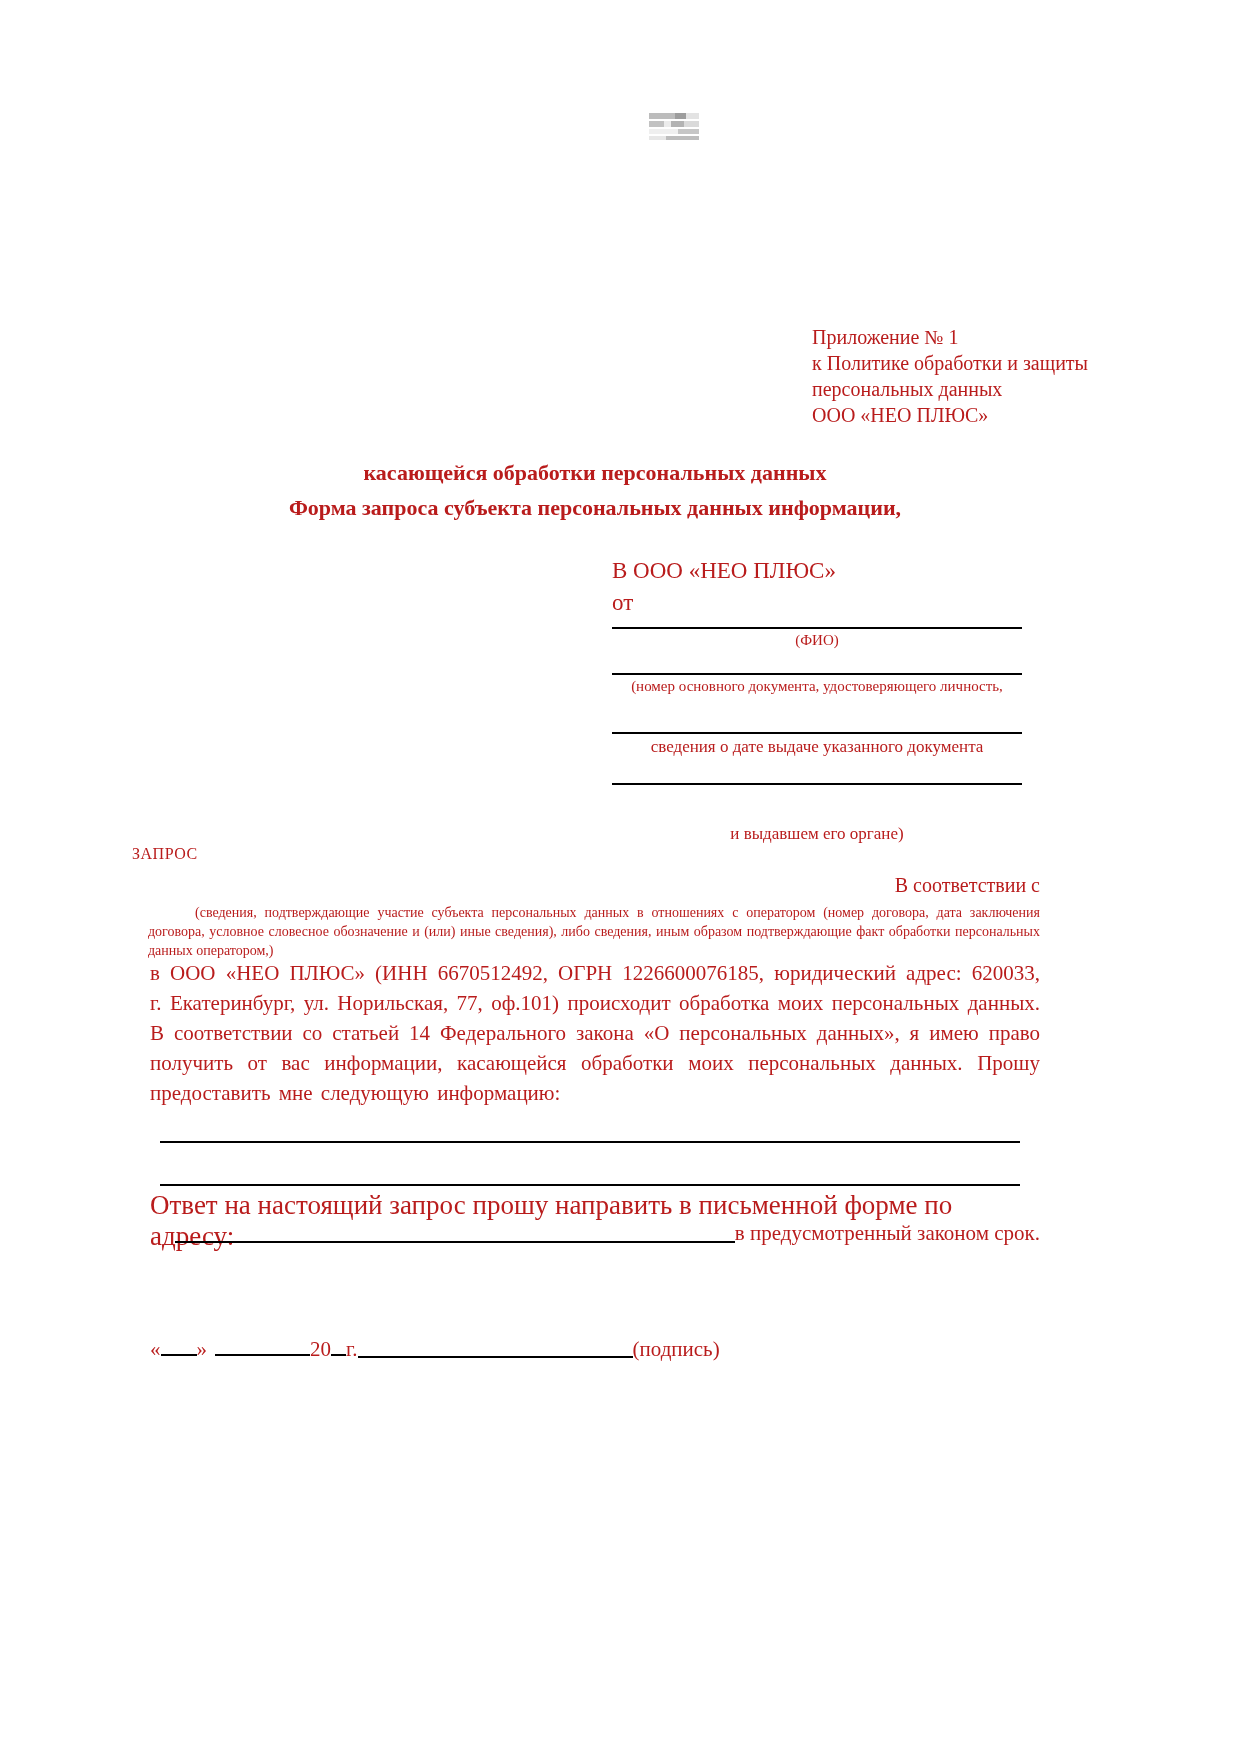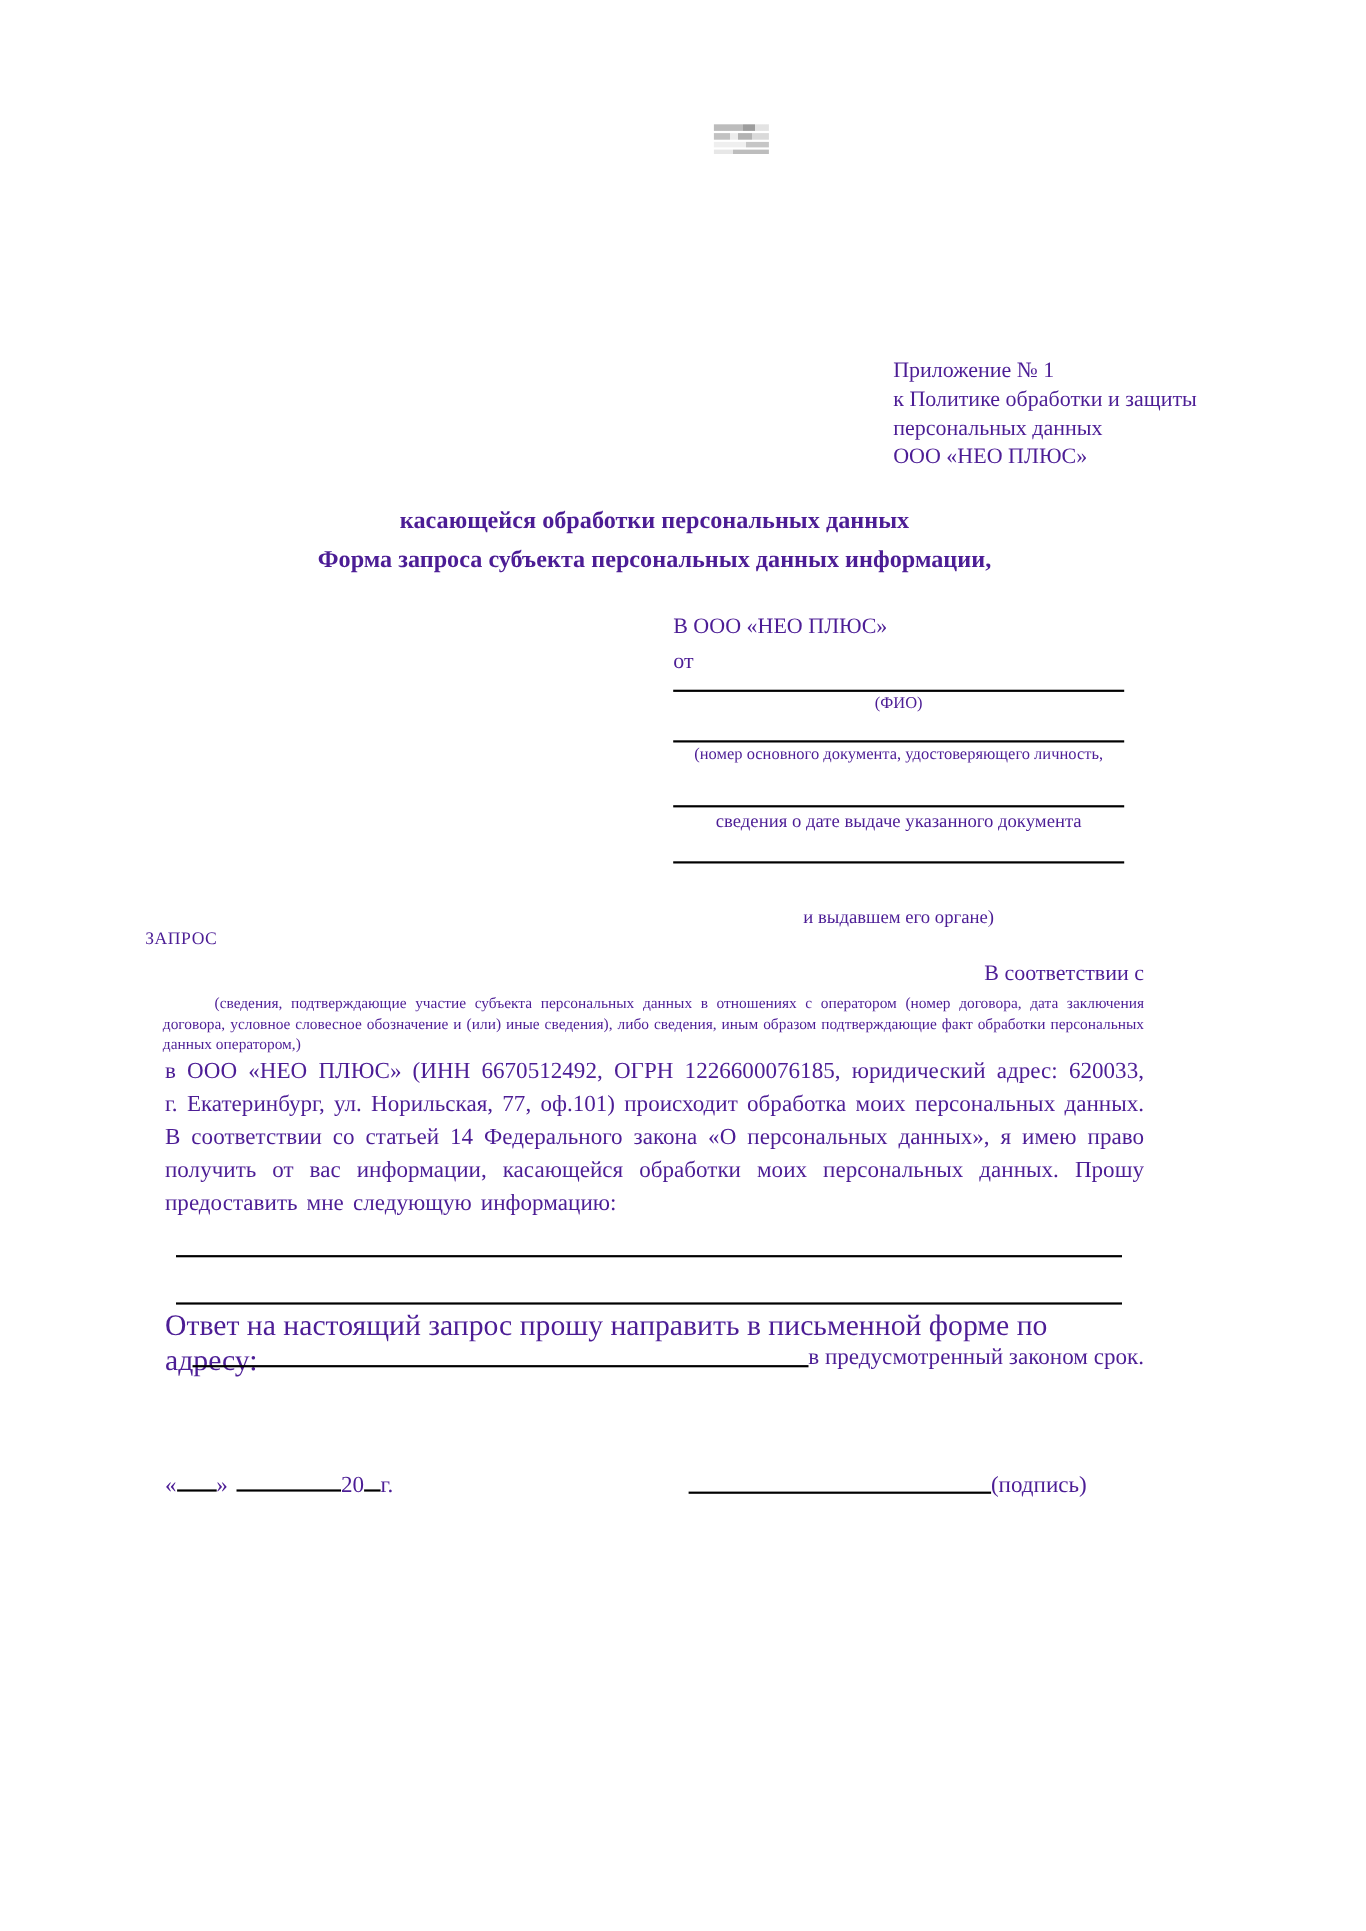--- a/index.html
+++ b/index.html
@@ -6,21 +6,21 @@
     margin: 0;
     padding: 0;
     background: #ffffff;
   }
   .page {
     position: relative;
     width: 1242px;
     height: 1755px;
     margin: 0 auto;
     background: #ffffff;
-    color: #4c1d95;
+    color: #b91c1c;
     font-family: "Liberation Serif", "DejaVu Serif", serif;
     overflow: hidden;
   }
   
   .artifact {
     position: absolute;
     left: 649px;
     top: 113px;
     width: 50px;
     height: 28px;
@@ -42,21 +42,21 @@
   .doc-title {
     position: absolute;
     left: 150px;
     top: 455px;
     width: 890px;
     text-align: center;
     font-weight: bold;
     font-size: 22px;
     line-height: 35px;
   }
-  .addr-text { position: absolute; font-size: 20px; white-space: nowrap; text-align: right; }
+  .addr-text { position: absolute; font-size: 23px; white-space: nowrap; text-align: right; }
   .addr-to   { left: 612px; top: 558px; }
   .addr-from { left: 612px; top: 590px; }
 
   .rule {
     position: absolute;
     border-top: 2px solid #000000;
     height: 0;
   }
   .addr-rule { left: 612px; width: 410px; }
   .r1 { top: 627px; }
@@ -148,21 +148,21 @@
   .reply-line2 .flex-fill { margin-left: 25px; margin-right: 0; }
   .reply-suffix { white-space: nowrap; }
 
   .footer-row {
     position: absolute;
     left: 150px;
     top: 1296px;
     width: 890px;
     font-size: 21px;
     display: flex;
-    justify-content: space-between;
+    justify-content: flex-start;
     align-items: flex-end;
   }
   .date-part { white-space: nowrap; }
   .u {
     display: inline-block;
     border-bottom: 2px solid #000000;
     height: 3px;
   }
   .u33 { width: 36px; }
   .u95 { width: 95px; margin-left: 8px; }

